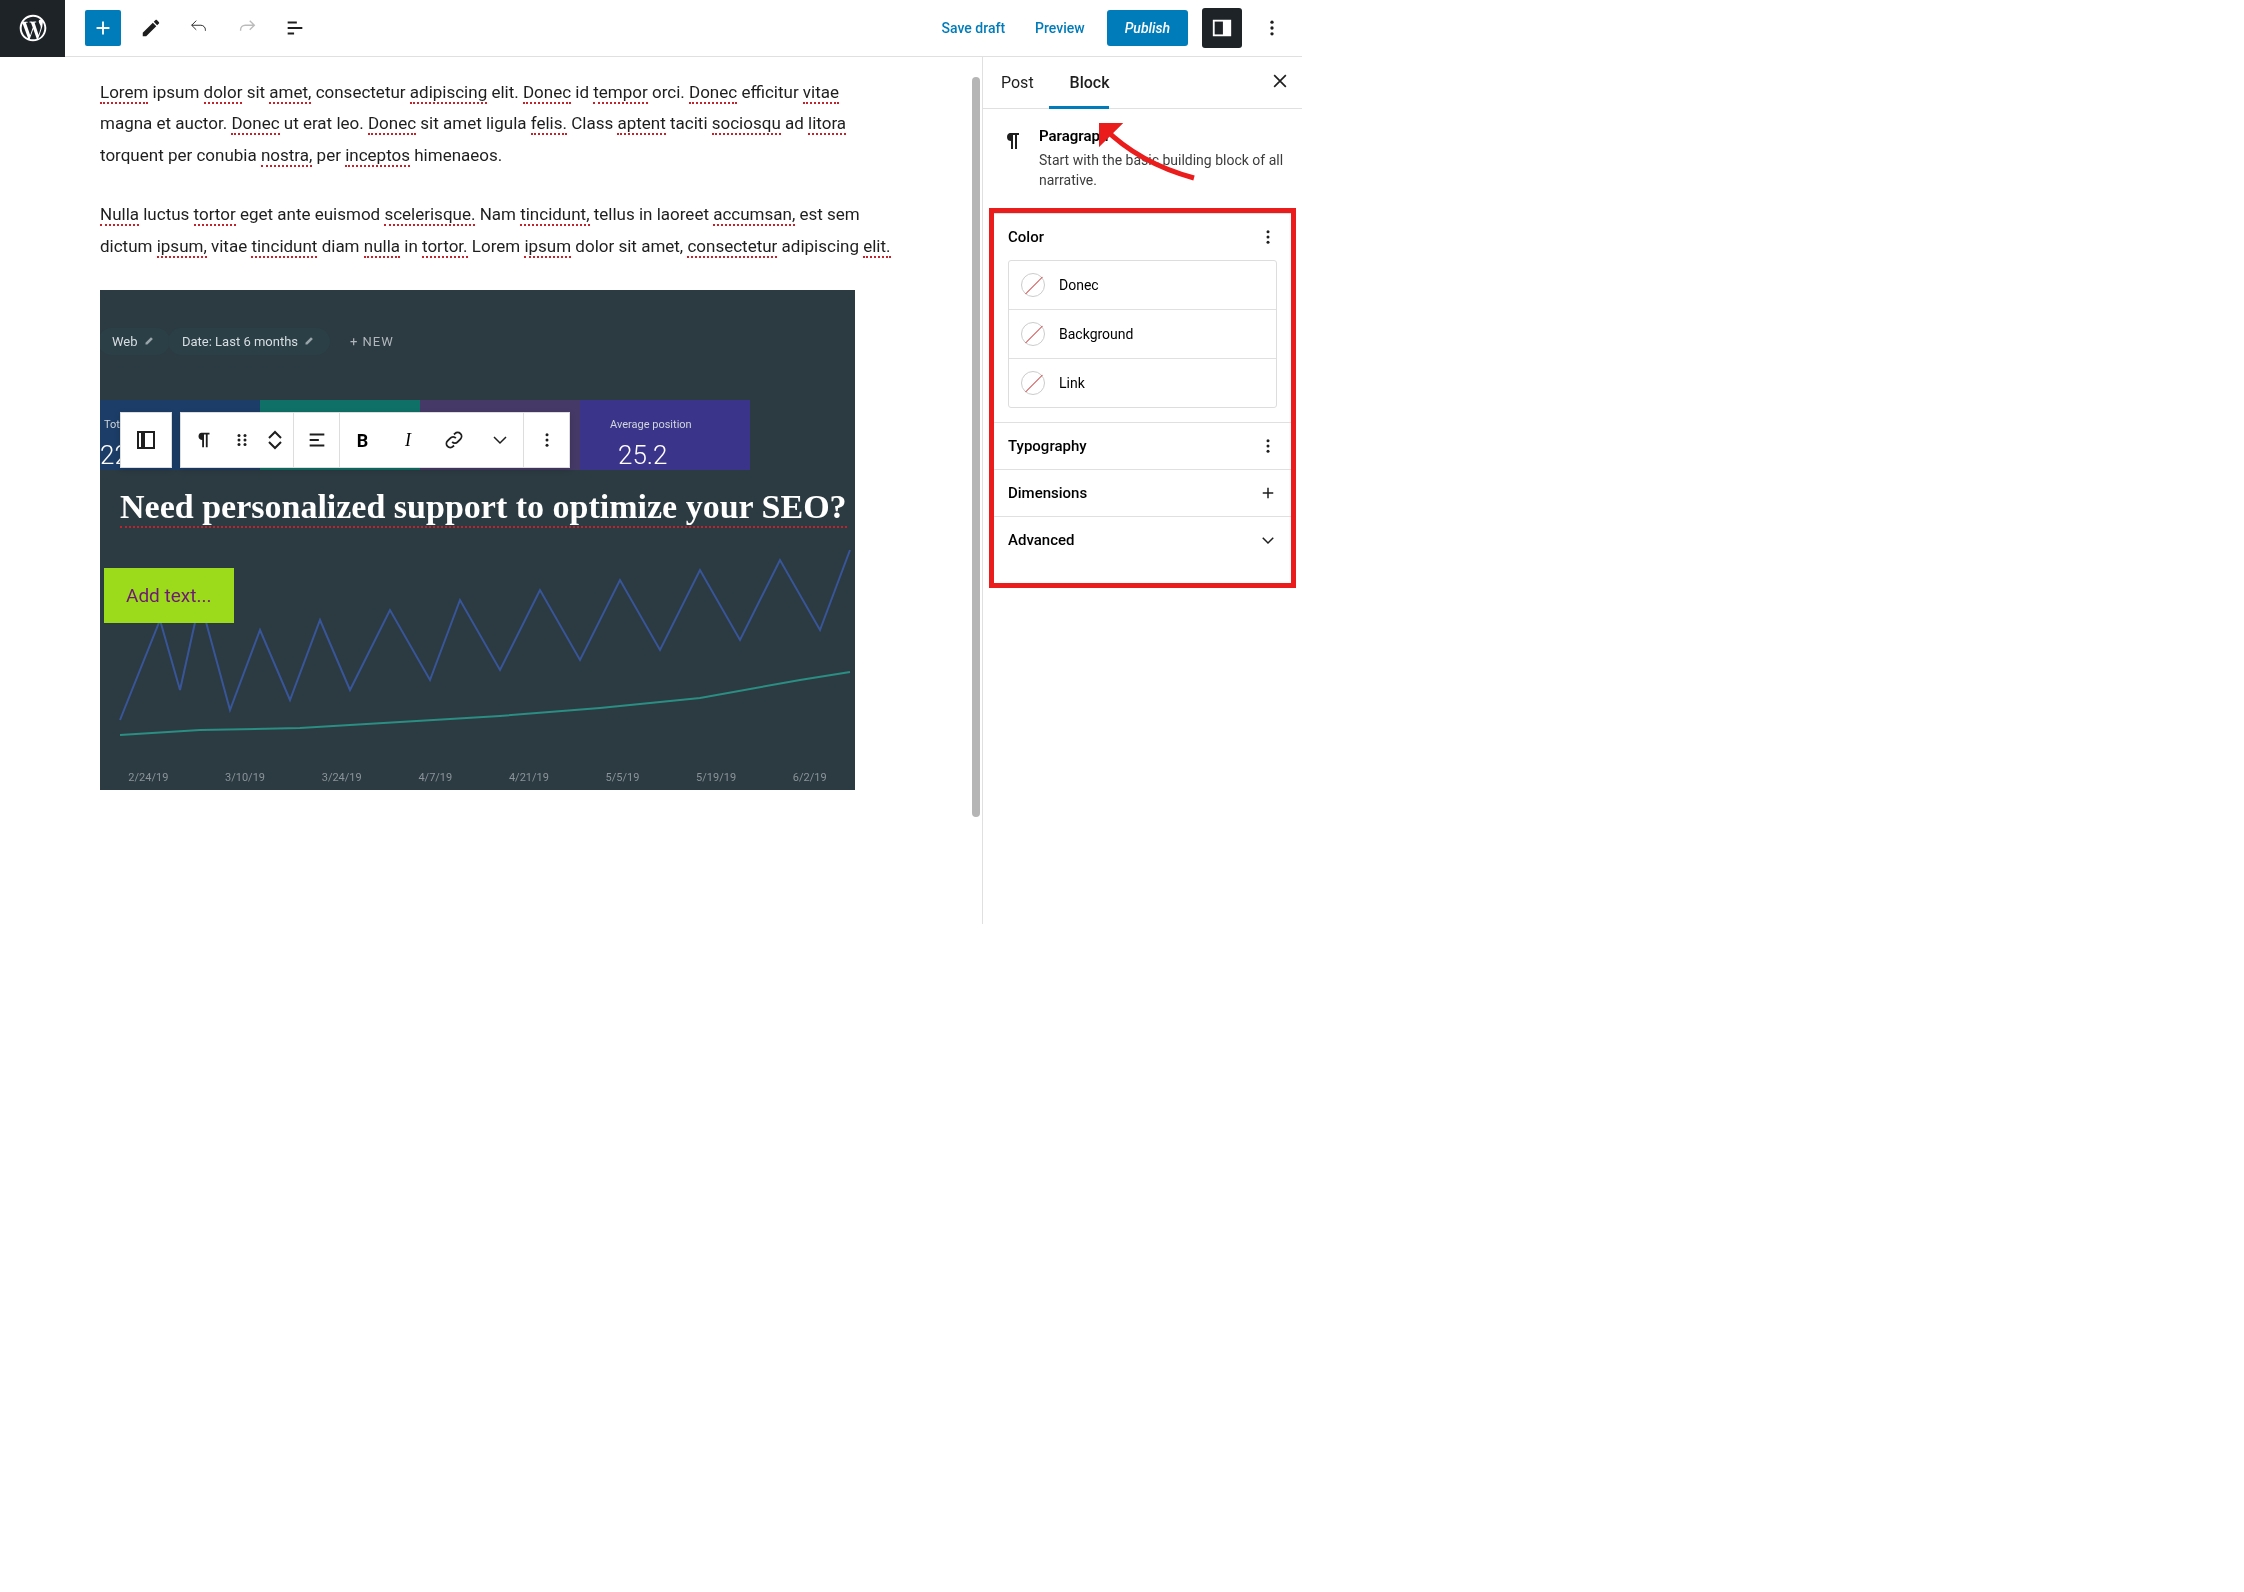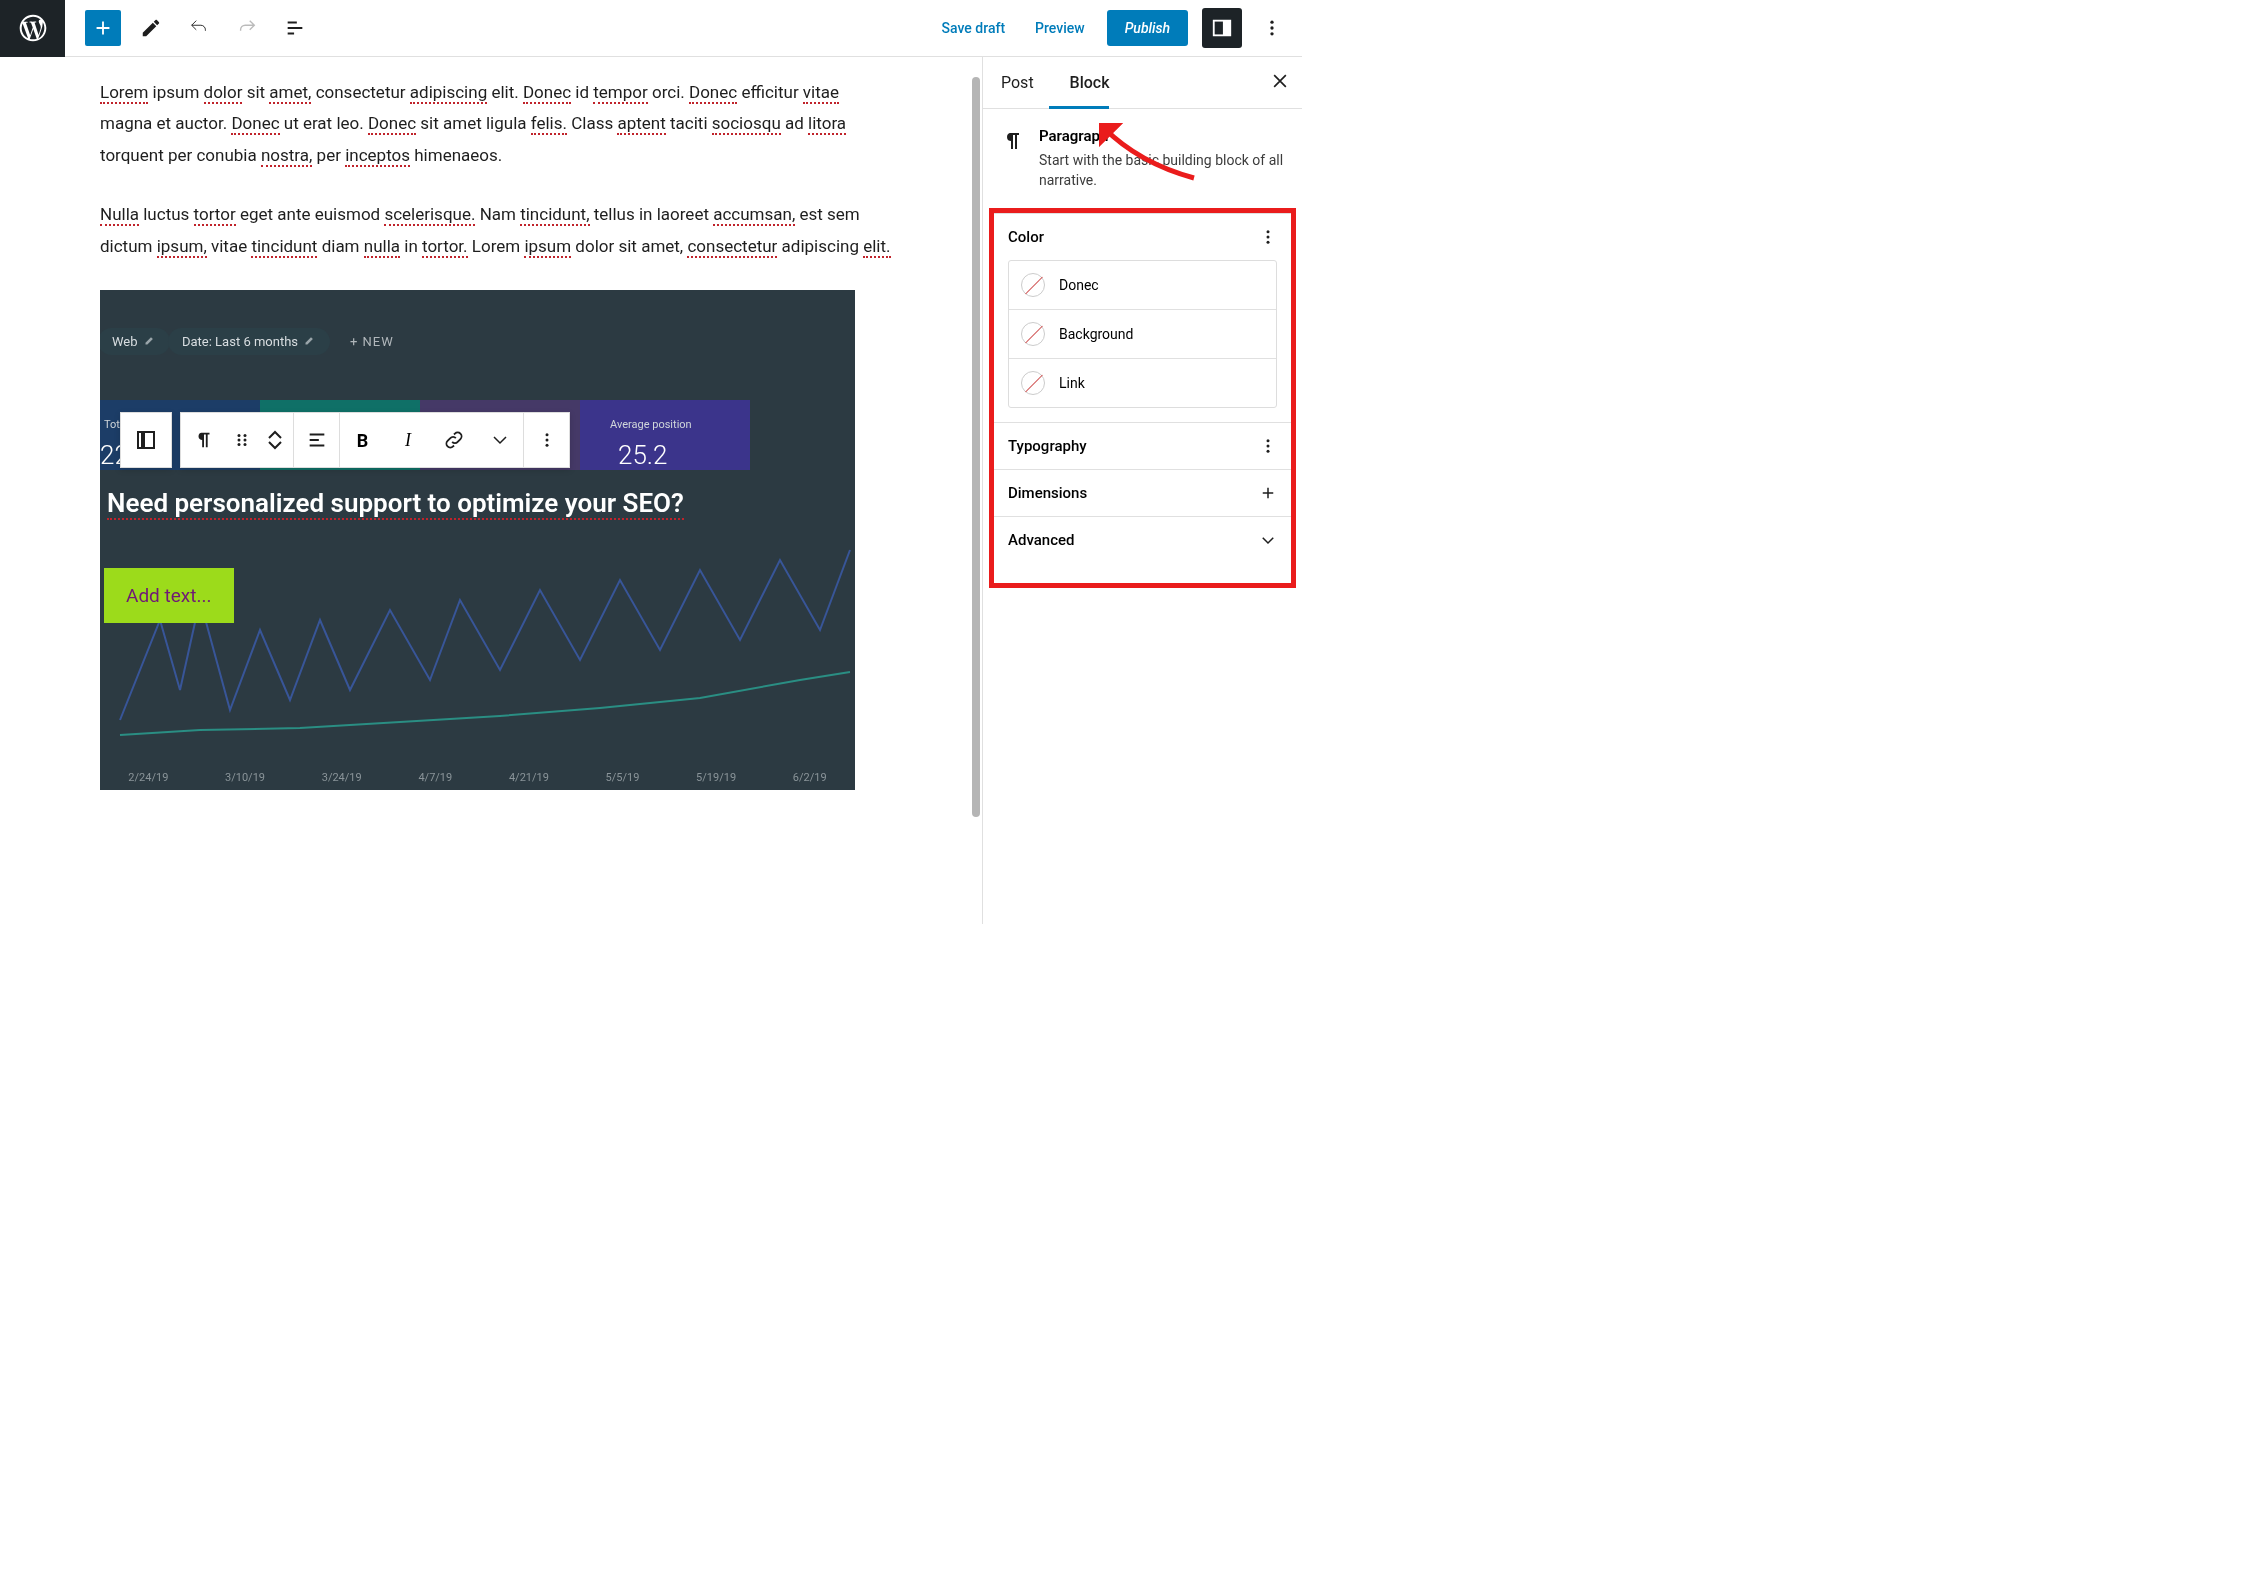--- a/index.html
+++ b/index.html
@@ -26,21 +26,21 @@
 
 .cover-block { position: relative; width: 755px; height: 500px; background: #2a3841; margin-top: 0px; overflow: hidden; }
 .chart-bg { position: absolute; inset: 0; opacity: 0.85; }
 
 .tb-floating { position: absolute; top: 122px; display: flex; gap: 0; z-index: 5; }
 .tb-group { background: #fff; border: 1px solid #ddd; display: flex; align-items: center; height: 56px; box-shadow: 0 2px 6px rgba(0,0,0,.15); }
 .tb-item { width: 46px; height: 100%; display: flex; align-items: center; justify-content: center; cursor: pointer; }
 .tb-item.wide { width: 50px; }
 .tb-pair { display:flex; flex-direction:column; width: 36px; align-items: center; justify-content:center; }
 
-.cover-heading { position: absolute; top: 198px; left: 7px; font-size: 26px; font-weight: 600; color: #fff; z-index: 4; border-bottom: 2px dotted #c0232b; }
+.cover-heading { position: absolute; top: 198px; left: 20px; font-size: 34px; font-weight: 600; color: #fff; z-index: 4; border-bottom: 2px dotted #c0232b; font-family: Liberation Serif, serif; }
 .add-text-btn { position: absolute; top: 278px; left: 4px; background: #9cdb1b; color: #701a75; font-size: 19px; padding: 16px 22px; z-index: 4; }
 
 .pill { position: absolute; background: #2b3f47; color: #d8dde0; border-radius: 20px; padding: 6px 14px; font-size: 13px; display: flex; align-items: flex-start; gap: 6px; z-index: 2; }
 .pill.web { top: 38px; left: -2px; } .pill.date { top: 38px; left: 68px; } 
 .newtag { position:absolute; top: 44px; left: 250px; color: #b0b6ba; font-size: 13px; letter-spacing: 1px; z-index:2; }
 .stat { position: absolute; color: #d0d6da; font-size: 11px; z-index: 2; }
 .statnum { position: absolute; color: #fff; font-size: 26px; font-weight: 300; z-index: 2; }
 
 .sidebar { width: 320px; border-left: 1px solid #e0e0e0; overflow: auto; position: relative; }
 .tabs { display: flex; border-bottom: 1px solid #e0e0e0; position: relative; }

